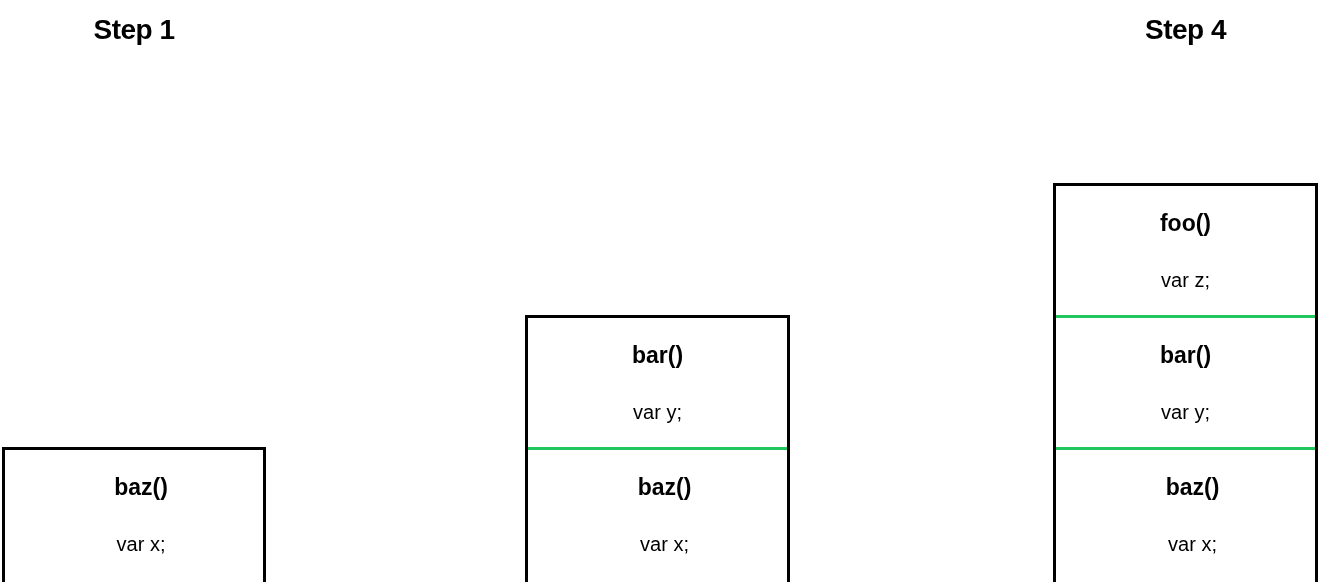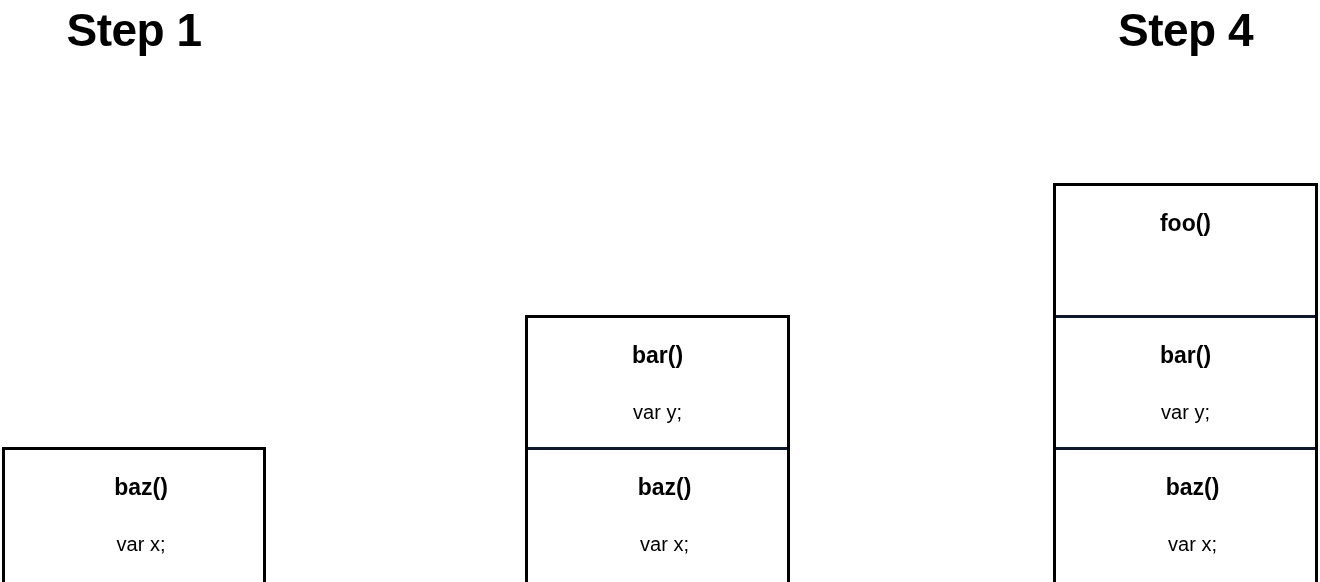--- a/index.html
+++ b/index.html
@@ -21,41 +21,41 @@
   }
   .step-column {
     position: absolute;
     box-sizing: border-box;
   }
   .step-title {
     position: absolute;
     top: 6px;
     width: 100%;
     text-align: center;
-    font-size: 46px;
+    font-size: 28px;
     font-weight: bold;
     line-height: 48px;
     letter-spacing: -0.5px;
     white-space: nowrap;
   }
   .stack {
     position: absolute;
     left: 0;
     bottom: 0;
     width: 100%;
     border: 3px solid #000000;
     border-bottom: none;
     box-sizing: border-box;
     background: #ffffff;
   }
   .frame {
     position: relative;
     box-sizing: border-box;
     height: 132px;
-    border-bottom: 3px solid #0f172a;
+    border-bottom: 3px solid #22c55e;
     background: #ffffff;
   }
   .frame:last-child {
     border-bottom: none;
     margin-left: 14px;
   }
   .frame-name {
     position: absolute;
     top: 24px;
     left: 0;
@@ -109,20 +109,21 @@
         <div class="frame-var">var x;</div>
       </div>
     </div>
   </div>
 
   <div class="step-column" id="col-2">
     <div class="step-title">Step 4</div>
     <div class="stack">
       <div class="frame">
         <div class="frame-name">foo()</div>
+        <div class="frame-var">var z;</div>
       </div>
       <div class="frame">
         <div class="frame-name">bar()</div>
         <div class="frame-var">var y;</div>
       </div>
       <div class="frame">
         <div class="frame-name">baz()</div>
         <div class="frame-var">var x;</div>
       </div>
     </div>

